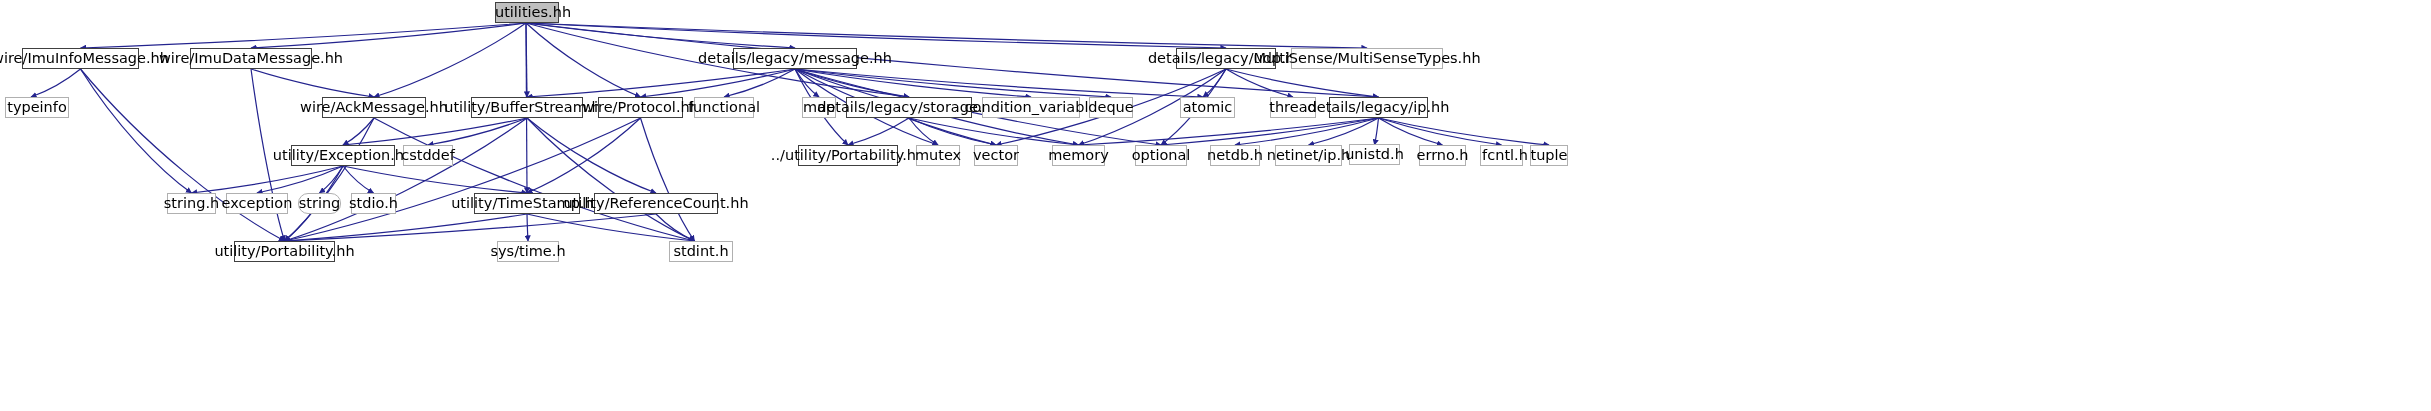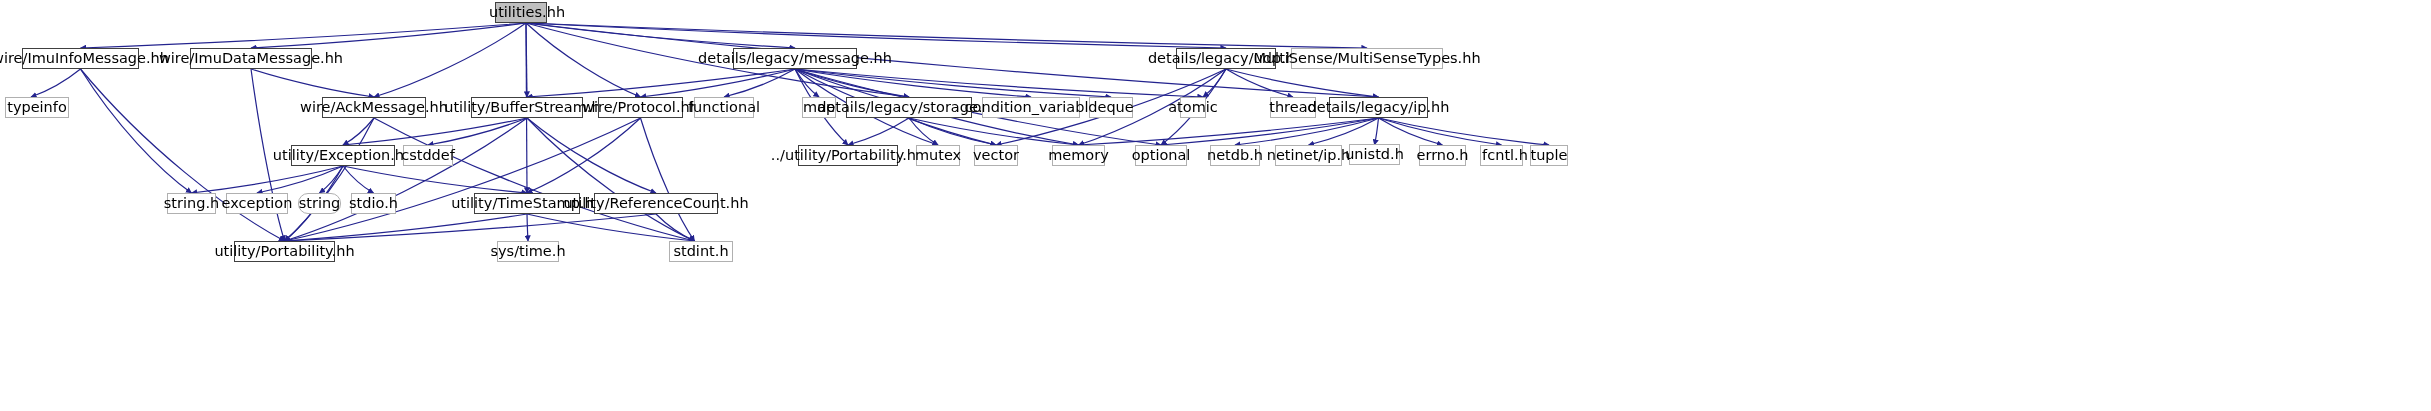--- a/index.html
+++ b/index.html
@@ -108,21 +108,21 @@
         <path d="M 343.0 166.0 C 324.6 199.8, 301.2 227.5, 284.5 241.0" marker-end="url(#arrow)" stroke="#23238e"></path>
         <path d="M 343.0 166.0 C 401.0 178.2, 474.6 188.1, 527.0 193.0" marker-end="url(#arrow)" stroke="#23238e"></path>
         <path d="M 527.0 214.0 C 527.3 226.2, 527.7 236.1, 528.0 241.0" marker-end="url(#arrow)" stroke="#23238e"></path>
         <path d="M 527.0 214.0 C 450.6 226.2, 353.6 236.1, 284.5 241.0" marker-end="url(#arrow)" stroke="#23238e"></path>
         <path d="M 527.0 214.0 C 579.8 226.2, 646.8 236.1, 694.5 241.0" marker-end="url(#arrow)" stroke="#23238e"></path>
         <path d="M 656.0 214.0 C 668.1 226.2, 683.5 236.1, 694.5 241.0" marker-end="url(#arrow)" stroke="#23238e"></path>
         <path d="M 656.0 214.0 C 537.3 226.2, 389.8 236.1, 284.5 241.0" marker-end="url(#arrow)" stroke="#23238e"></path>
       </g>
   </svg>
   <div id="node-layer">
-      <div class="node root" style="left: 495px; top: 2px; width: 52px; padding-left: 12px;">
+      <div class="node root" style="left: 495px; top: 2px; width: 64px; padding-left: 12px;">
         <span>utilities.hh</span>
       </div>
       <div class="node hdr" style="left: 22px; top: 48px; width: 117px;">
         <span>wire/ImuInfoMessage.hh</span>
       </div>
       <div class="node hdr" style="left: 190px; top: 48px; width: 122px;">
         <span>wire/ImuDataMessage.hh</span>
       </div>
       <div class="node hdr" style="left: 733px; top: 48px; width: 124px;">
         <span>details/legacy/message.hh</span>
@@ -153,21 +153,21 @@
       </div>
       <div class="node hdr" style="left: 846px; top: 97px; width: 126px;">
         <span>details/legacy/storage.hh</span>
       </div>
       <div class="node ext" style="left: 982px; top: 97px; width: 98px;">
         <span>condition_variable</span>
       </div>
       <div class="node ext" style="left: 1089px; top: 97px; width: 44px;">
         <span>deque</span>
       </div>
-      <div class="node ext" style="left: 1180px; top: 97px; width: 26px;">
+      <div class="node ext" style="left: 1180px; top: 97px; width: 55px;">
         <span>atomic</span>
       </div>
       <div class="node ext" style="left: 1270px; top: 97px; width: 46px;">
         <span>thread</span>
       </div>
       <div class="node hdr" style="left: 1329px; top: 97px; width: 99px;">
         <span>details/legacy/ip.hh</span>
       </div>
       <div class="node hdr" style="left: 291px; top: 145px; width: 104px;">
         <span>utility/Exception.hh</span>

